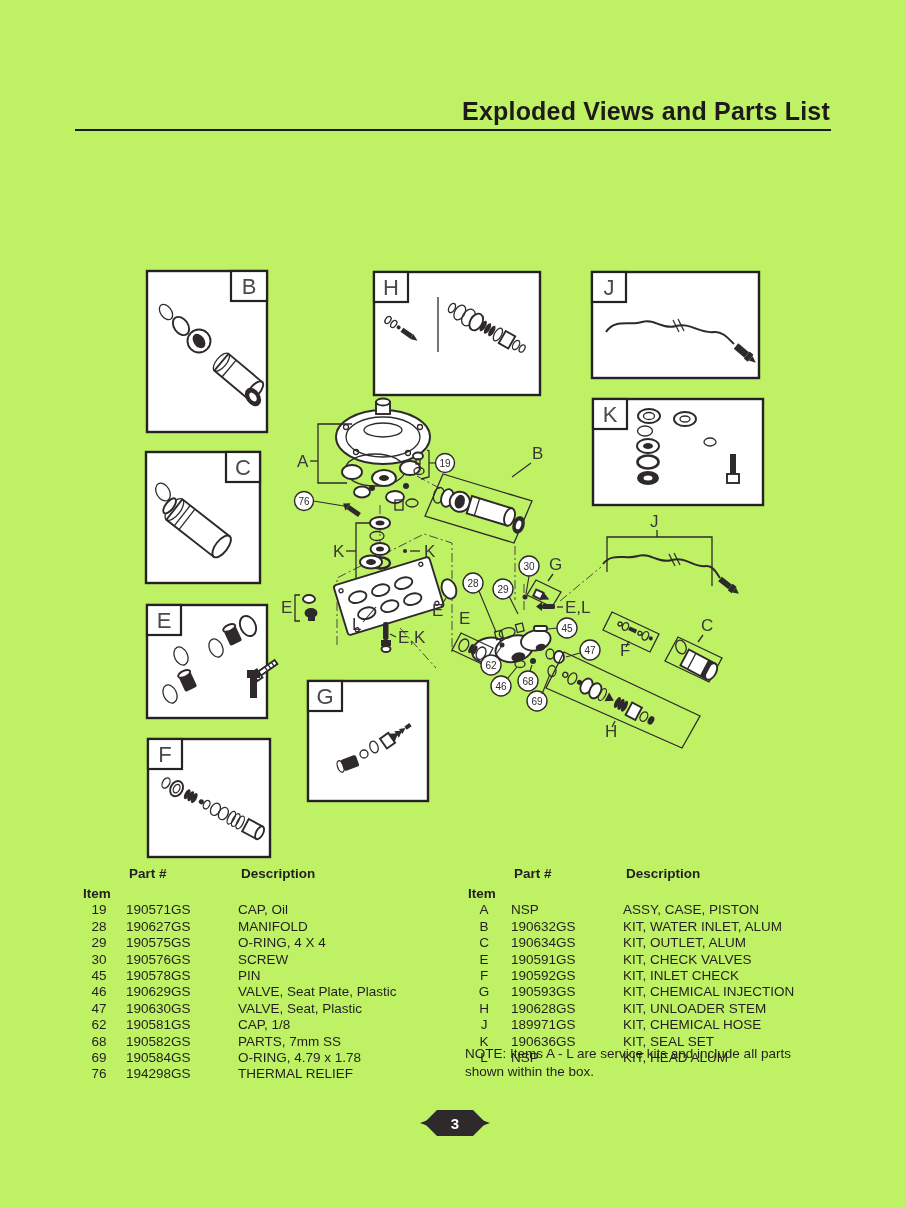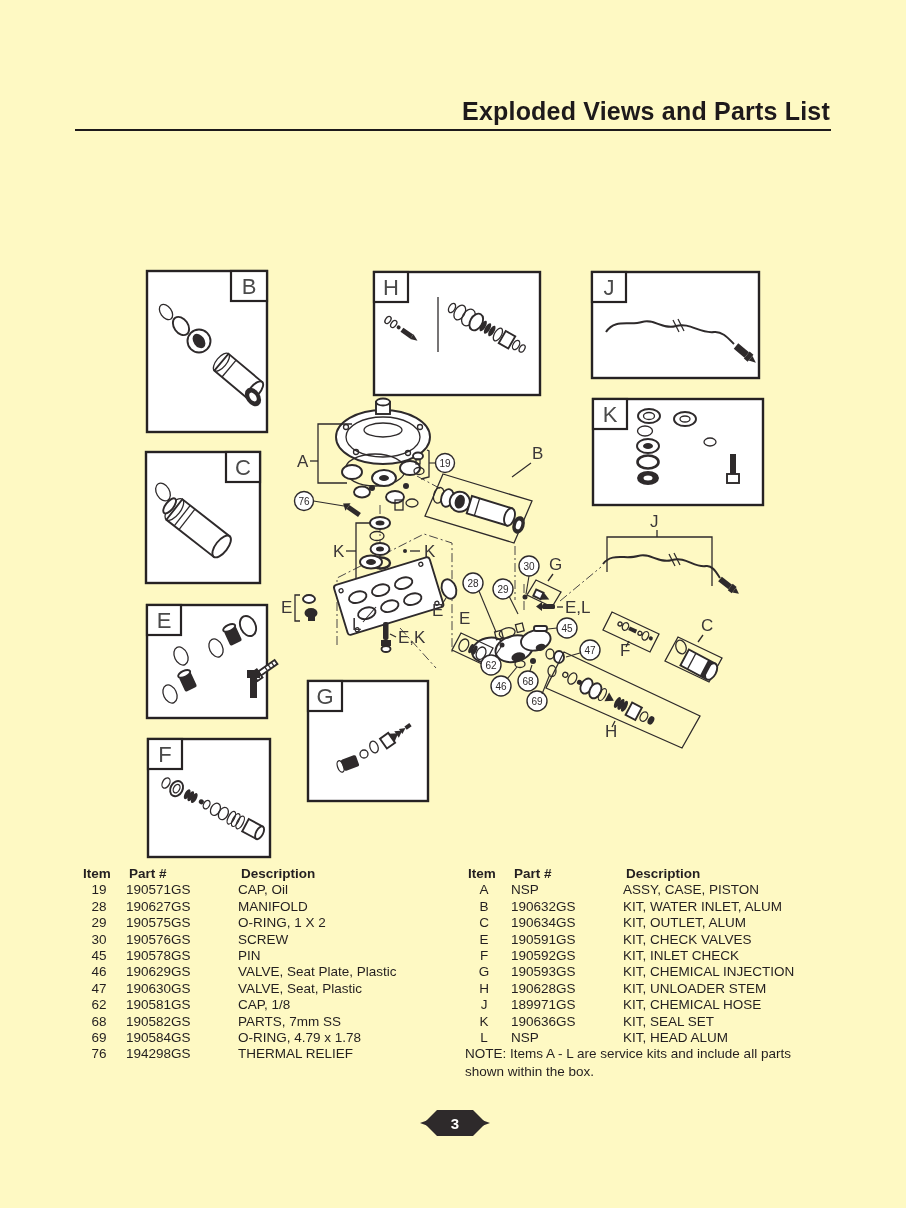--- a/index.html
+++ b/index.html
@@ -1,17 +1,17 @@
 <!DOCTYPE html>
 <html><head>
 <meta charset="utf-8">
 <style>
   html,body { margin:0; padding:0; background:#ffffff; }
   .page {
-    position:relative; width:906px; height:1208px; background:#fef9c3;
+    position:relative; width:906px; height:1208px; background:#bef264;
     font-family:"Liberation Sans", sans-serif; color:#231f20; overflow:hidden;
   }
   .hdr-title {
     position:absolute; top:97px; right:76px;
     font-size:25px; font-weight:bold; letter-spacing:0.2px; color:#1e1a1b;
   }
   .hdr-rule { position:absolute; top:129px; left:75px; width:756px; height:2px; background:#1e1a1b; }
   .sec-title {
     position:absolute; top:231px; left:82px;
     font-size:23px; font-weight:bold; letter-spacing:0.4px; color:#2b2728;
@@ -33,21 +33,21 @@
 
   
   .tbl { position:absolute; font-size:13.5px; line-height:16.4px; }
   #tbl-left  { left:80px;  top:866px; width:372px; }
   #tbl-right { left:465px; top:866px; width:400px; }
   .row { display:flex; }
   .c1 { width:38px; flex:none; text-align:center; }
   .c2 { width:104px; flex:none; margin-left:8px; }
   .c3 { flex:1;margin-left:8px; }
   .hdr-row .c1, .hdr-row .c2, .hdr-row .c3 { font-weight:bold; }
-  .hdr-row .c1 { text-align:left; padding-left:3px; }
+  .hdr-row .c1 { text-align:left; padding-left:3px;margin-top:20px; }
   .note { position:absolute; left:465px; top:1045px; width:352px; font-size:13.5px; line-height:18px; }
   .note .note-label { font-weight:normal;text-align:center; }
 
   .badge { position:absolute; left:423px; top:1106px; }
   .badge-num { font-family:"Liberation Sans",sans-serif; font-size:15px; font-weight:bold; fill:#ffffff; text-anchor:middle; }
 </style>
 </head>
 <body>
 
 <div class="page">
@@ -534,21 +534,21 @@
         <span class="c3">CAP, Oil</span>
       </div>
     <div class="row">
         <span class="c1">28</span>
         <span class="c2">190627GS</span>
         <span class="c3">MANIFOLD</span>
       </div>
     <div class="row">
         <span class="c1">29</span>
         <span class="c2">190575GS</span>
-        <span class="c3">O-RING, 1 X 2</span>
+        <span class="c3">O-RING, 4 X 4</span>
       </div>
     <div class="row">
         <span class="c1">30</span>
         <span class="c2">190576GS</span>
         <span class="c3">SCREW</span>
       </div>
     <div class="row">
         <span class="c1">45</span>
         <span class="c2">190578GS</span>
         <span class="c3">PIN</span>

